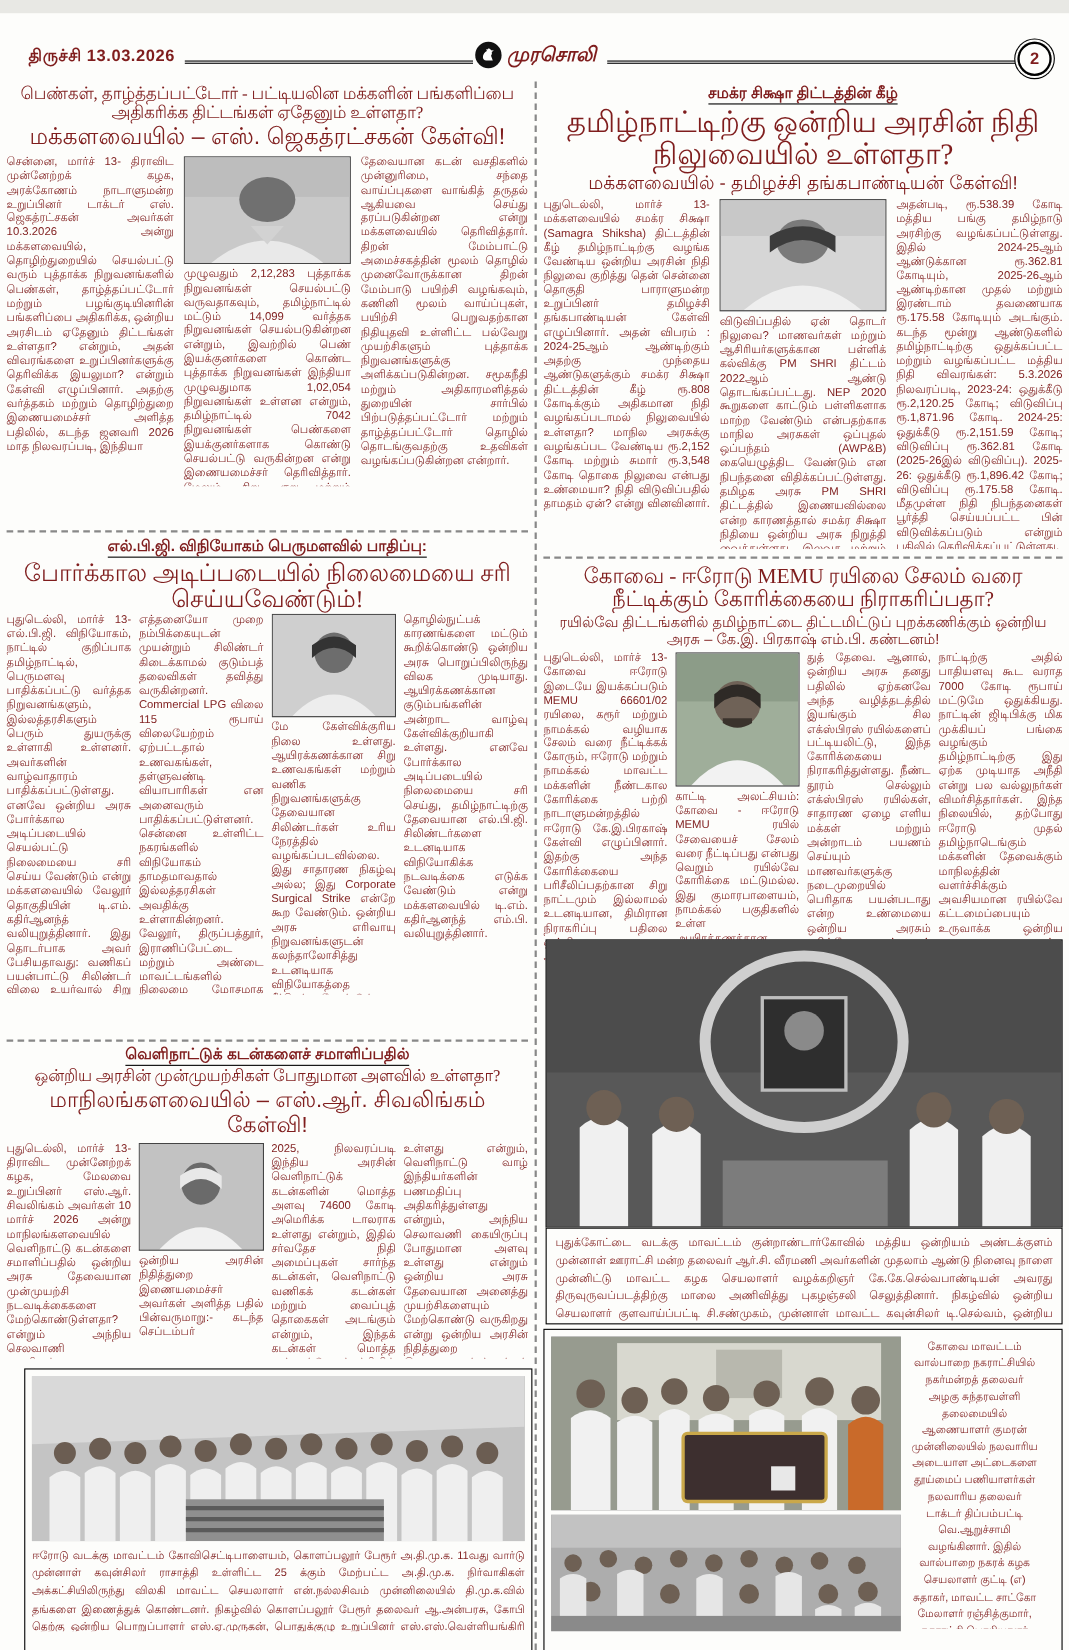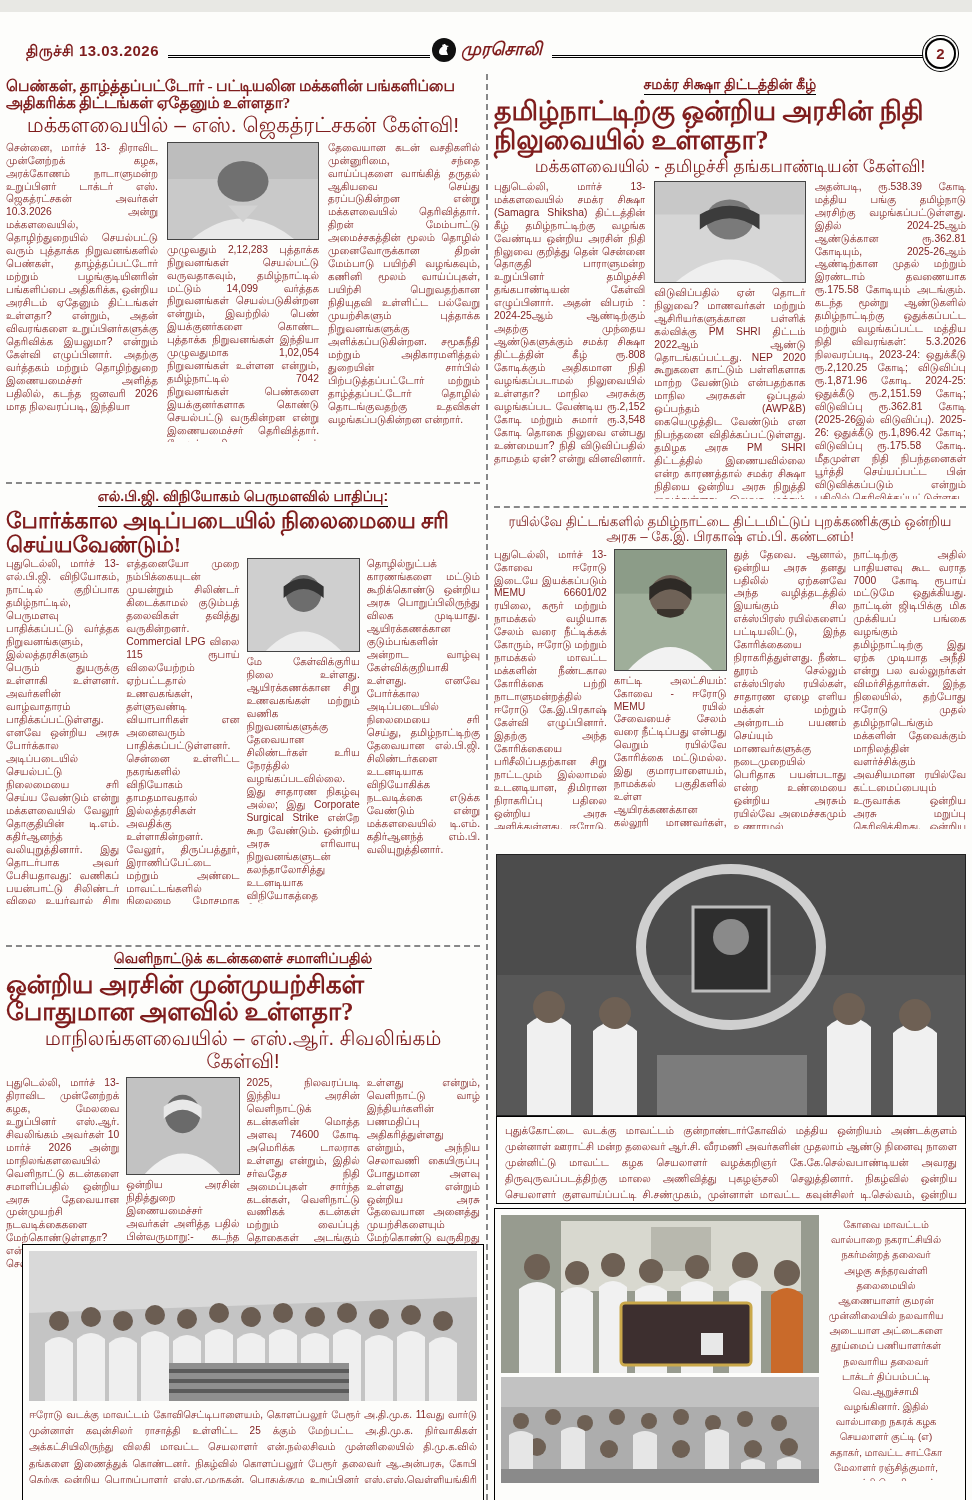--- a/index.html
+++ b/index.html
@@ -23,23 +23,23 @@
     box-shadow:0 0 0 2px #fdfdfb,0 0 0 3px #000;
     display:flex;align-items:center;justify-content:center;font-weight:bold;font-size:15px;
   }
   
   .vdiv{position:absolute;left:486px;top:62px;height:1426px;border-left:2px dashed #888;}
   .hdiv{position:absolute;border-top:2px dashed #888;height:0;}
   
   .article{position:absolute;}
   .kicker{text-align:center;font-weight:bold;font-size:14px;line-height:1.2;margin:0 0 4px;}
   .kicker span{border-bottom:1.5px solid #000;padding-bottom:2px;}
-  .headline{font-family:"Liberation Serif", serif;font-weight:700;text-align:left;line-height:1.08;margin:2px 0 2px;letter-spacing:-.2px;}
+  .headline{font-family:"Liberation Serif", serif;font-weight:400;text-align:center;line-height:1.08;margin:2px 0 2px;letter-spacing:-.2px;}
   .subhead{font-weight:normal;text-align:center;line-height:1.15;margin:2px 0 4px;}
-  .cols{display:flex;gap:9px;overflow:hidden;}
+  .cols{display:flex;gap:9px;overflow:hidden;justify-content:flex-end;}
   .col{flex:1;font-size:10.3px;line-height:1.26;text-align:justify;overflow:hidden;}
   .col p{margin:0;}
   
   .photo{border:1px solid #444;background:#c6c6c6;margin:0 0 4px;overflow:hidden;}
   .photo svg{display:block;width:100%;height:100%;}
   .bigphoto{position:absolute;border:1px solid #222;overflow:hidden;background:#777;}
   .bigphoto svg{display:block;width:100%;height:100%;}
   .captionbox{position:absolute;border:1.5px solid #000;background:#fdfdfb;padding:6px 8px;font-size:10.3px;line-height:1.55;text-align:justify;overflow:hidden;}
   .bottombox{position:absolute;border:1.5px solid #000;background:#fdfdfb;padding:6px;}
   .bottombox .caption-in{font-size:10px;line-height:1.62;text-align:justify;margin-top:6px;overflow:hidden;}
@@ -145,20 +145,21 @@
         </div>
         <p>மே கேள்விக்குரிய நிலை உள்ளது. ஆயிரக்கணக்கான சிறு உணவகங்கள் மற்றும் வணிக நிறுவனங்களுக்கு தேவையான சிலிண்டர்கள் உரிய நேரத்தில் வழங்கப்படவில்லை. இது சாதாரண நிகழ்வு அல்ல; இது Corporate Surgical Strike என்றே கூற வேண்டும். ஒன்றிய அரசு எரிவாயு நிறுவனங்களுடன் கலந்தாலோசித்து உடனடியாக விநியோகத்தை சீர்செய்ய வேண்டும்.</p>
       </div>
       <div class="col">
           <p>தொழில்நுட்பக் காரணங்களை மட்டும் கூறிக்கொண்டு ஒன்றிய அரசு பொறுப்பிலிருந்து விலக முடியாது. ஆயிரக்கணக்கான குடும்பங்களின் அன்றாட வாழ்வு கேள்விக்குறியாகி உள்ளது. எனவே போர்க்கால அடிப்படையில் நிலைமையை சரி செய்து, தமிழ்நாட்டிற்கு தேவையான எல்.பி.ஜி. சிலிண்டர்களை உடனடியாக விநியோகிக்க நடவடிக்கை எடுக்க வேண்டும் என்று மக்களவையில் டி.எம். கதிர்ஆனந்த் எம்.பி. வலியுறுத்தினார்.</p>
         </div>
     </div>
   </section>
 
   <section class="article" style="left:494px;top:500px;width:472px;height:338px;">
+    <h1 class="headline" style="font-size:19.5px;">கோவை - ஈரோடு MEMU ரயிலை சேலம் வரை நீட்டிக்கும் கோரிக்கையை நிராகரிப்பதா?</h1>
     <h2 class="subhead" style="font-size:13.3px;">ரயில்வே திட்டங்களில் தமிழ்நாட்டை திட்டமிட்டுப் புறக்கணிக்கும் ஒன்றிய அரசு – கே.இ. பிரகாஷ் எம்.பி. கண்டனம்!</h2>
     <div class="cols" style="height:280px;gap:7px;">
       <div class="col">
           <p>புதுடெல்லி, மார்ச் 13- கோவை ஈரோடு இடையே இயக்கப்படும் MEMU 66601/02 ரயிலை, கரூர் மற்றும் நாமக்கல் வழியாக சேலம் வரை நீட்டிக்கக் கோரும், ஈரோடு மற்றும் நாமக்கல் மாவட்ட மக்களின் நீண்டகால கோரிக்கை பற்றி நாடாளுமன்றத்தில் ஈரோடு கே.இ.பிரகாஷ் கேள்வி எழுப்பினார். இதற்கு அந்த கோரிக்கையை பரிசீலிப்பதற்கான சிறு நாட்டமும் இல்லாமல் உடனடியான, திமிரான நிராகரிப்பு பதிலை ஒன்றிய அரசு அளித்துள்ளது. ஈரோடு, நாமக்கல் ஆகிய இரண்டு மாவட்ட மக்களின் பல ஆண்டுகால முக்கியமான கோரிக்கையை இப்படி உதாசீனமாக அணுகியிருப்பதற்கு, என்னுடைய வன்மையான கண்டனங்களை தெரிவித்துக் கொள்கிறேன். 1. ஏற்கனவே இருக்கும் எக்ஸ்பிரஸ் ரயில்களைக்</p>
         </div>
       <div class="col">
         <div class="photo" style="height:120px;">
           <svg viewBox="0 0 100 110" preserveAspectRatio="none">
               <rect width="100" height="110" fill="#9fae9a"></rect>
               <rect width="100" height="40" fill="#8c9c88"></rect>
@@ -198,21 +199,21 @@
         <circle cx="352" cy="154" r="16"></circle>
           <circle cx="418" cy="160" r="16"></circle>
       </g>
       <rect x="160" y="200" width="150" height="60" fill="#7c7c7c"></rect>
     </svg>
   </div>
   <div class="captionbox" style="left:496px;top:1104px;width:452px;height:74px;">புதுக்கோட்டை வடக்கு மாவட்டம் குன்றாண்டார்கோவில் மத்திய ஒன்றியம் அண்டக்குளம் முன்னாள் ஊராட்சி மன்ற தலைவர் ஆர்.சி. வீரமணி அவர்களின் முதலாம் ஆண்டு நினைவு நாளை முன்னிட்டு மாவட்ட கழக செயலாளர் வழக்கறிஞர் கே.கே.செல்வபாண்டியன் அவரது திருவுருவப்படத்திற்கு மாலை அணிவித்து புகழஞ்சலி செலுத்தினார். நிகழ்வில் ஒன்றிய செயலாளர் குளவாய்ப்பட்டி சி.சண்முகம், முன்னாள் மாவட்ட கவுன்சிலர் டி.செல்வம், ஒன்றிய கழக நிர்வாகிகள் டி.முத்து, ஜி.சின்னப்பா, வீரக்குடி ராஜ்குமார், எஸ்.ஆர்.எஸ். முத்துக்குமார், ஆர்.சி.வி.வினோத் உள்ளிட்ட கழக நிர்வாகிகள் பங்கேற்றனர்.</div>
 
   <section class="article" style="left:6px;top:938px;width:474px;height:288px;">
     <p class="kicker"><span>வெளிநாட்டுக் கடன்களைச் சமாளிப்பதில்</span></p>
-    <h1 class="headline" style="font-size:25px;">ஒன்றிய அரசின் முன்முயற்சிகள் போதுமான அளவில் உள்ளதா?</h1>
+    <h1 class="headline" style="font-size:15px;">ஒன்றிய அரசின் முன்முயற்சிகள் போதுமான அளவில் உள்ளதா?</h1>
     <h2 class="subhead" style="font-size:20px;">மாநிலங்களவையில் – எஸ்.ஆர். சிவலிங்கம் கேள்வி!</h2>
     <div class="cols" style="height:196px;gap:7px;">
       <div class="col">
           <p>புதுடெல்லி, மார்ச் 13- திராவிட முன்னேற்றக் கழக, மேலவை உறுப்பினர் எஸ்.ஆர். சிவலிங்கம் அவர்கள் 10 மார்ச் 2026 அன்று மாநிலங்களவையில் வெளிநாட்டு கடன்களை சமாளிப்பதில் ஒன்றிய அரசு தேவையான முன்முயற்சி நடவடிக்கைகளை மேற்கொண்டுள்ளதா? என்றும் அந்நிய செலவாணி கையிருப்பை உறுதிப்படுத்திக் கொள்ள உரிய முயற்சிகளை மேற்கொண்டுள்ளதா? என்றும், அதன் விவரங்களை உறுப்பினர்களுக்கு தெரிவிக்க இயலுமா? என்றும் கேள்வி எழுப்பினார்.</p>
         </div>
       <div class="col">
         <div class="photo" style="height:96px;">
           <svg viewBox="0 0 100 80" preserveAspectRatio="none">
               <rect width="100" height="80" fill="#c2c2c2"></rect>
               <circle cx="50" cy="30" r="16" fill="#6a6a6a"></circle>

